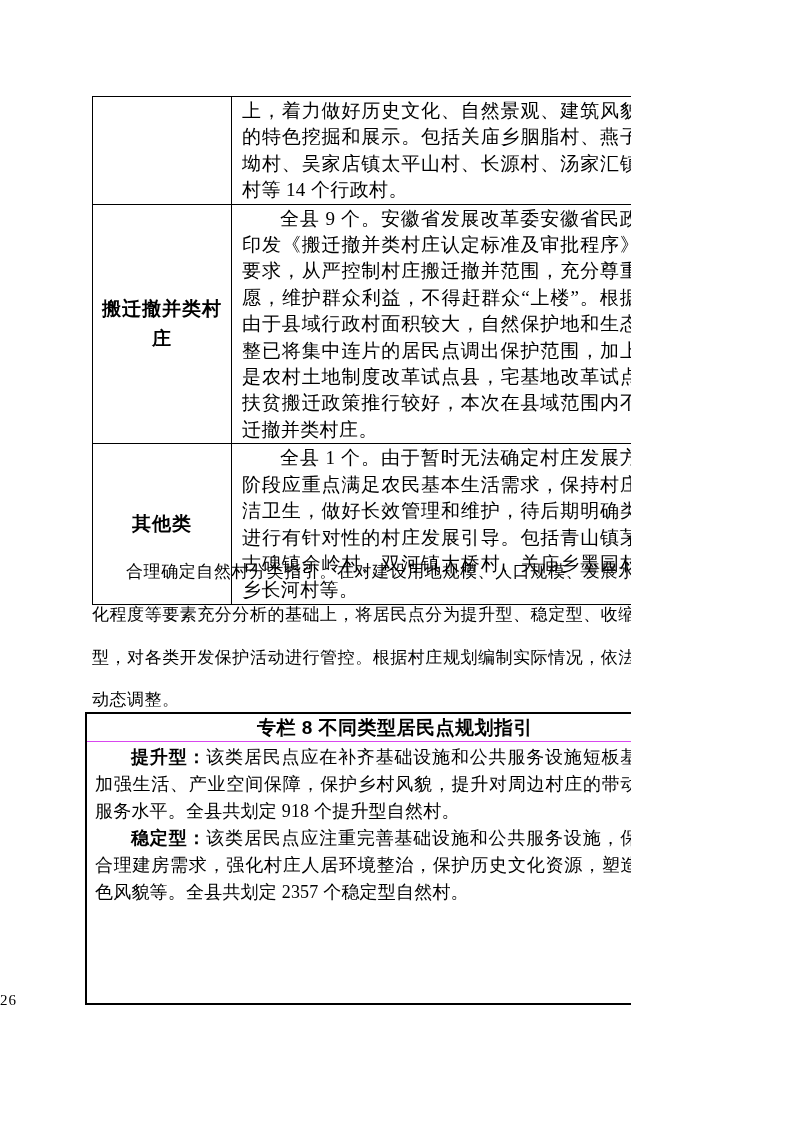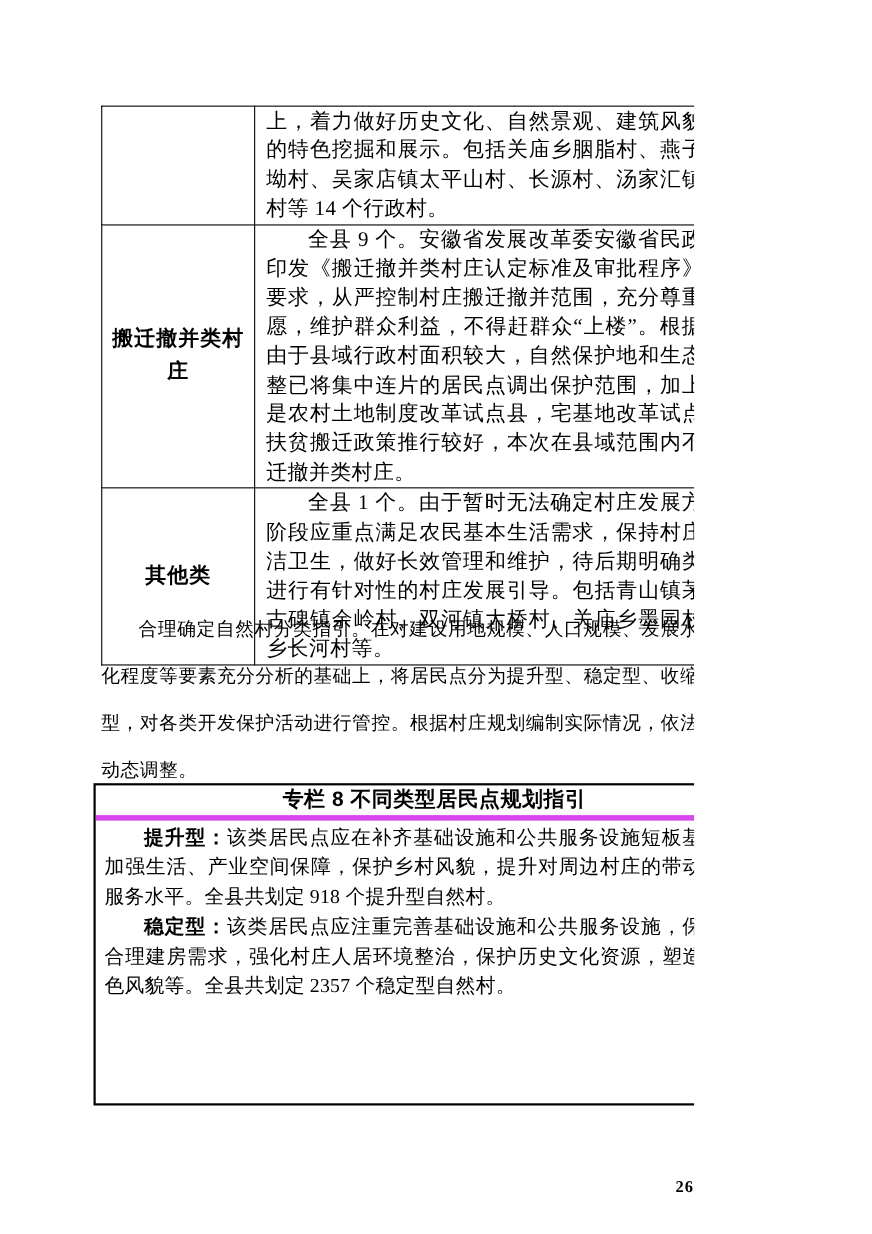--- a/index.html
+++ b/index.html
@@ -71,21 +71,21 @@
     top: 712px;
     width: 620px;
     height: 293px;
     border: 2px solid #000000;
     box-sizing: border-box;
     overflow: hidden;
   }
   .panel-title {
     height: 27px;
     line-height: 27px;
-    border-bottom: 5px solid #d946ef;
+    border-bottom: 1px solid #d946ef;
     text-align: center;
     font-family: "Liberation Sans", "DejaVu Sans", sans-serif;
     font-weight: 700;
     font-size: 19px;
     letter-spacing: 0.5px;
   }
   .panel-body {
     padding: 2px 8px 0 8px;
     font-size: 18px;
     line-height: 27px;
@@ -97,27 +97,26 @@
     text-indent: 2em;
   }
   .plabel {
     font-family: "Liberation Sans", "DejaVu Sans", sans-serif;
     font-weight: 700;
   }
 
   
   .page-number {
     position: absolute;
-    top: 1072px;
+    top: 992px;
     left: 0;
     width: 100%;
-    text-align: right;
+    text-align: left;
     font-size: 15px;
     letter-spacing: 1px;
-    font-weight: bold;
   }
 </style>
 </head>
 <body>
 
 <div class="page">
 
   <table class="doc-table">
     <tbody>
       <tr class="row1">

